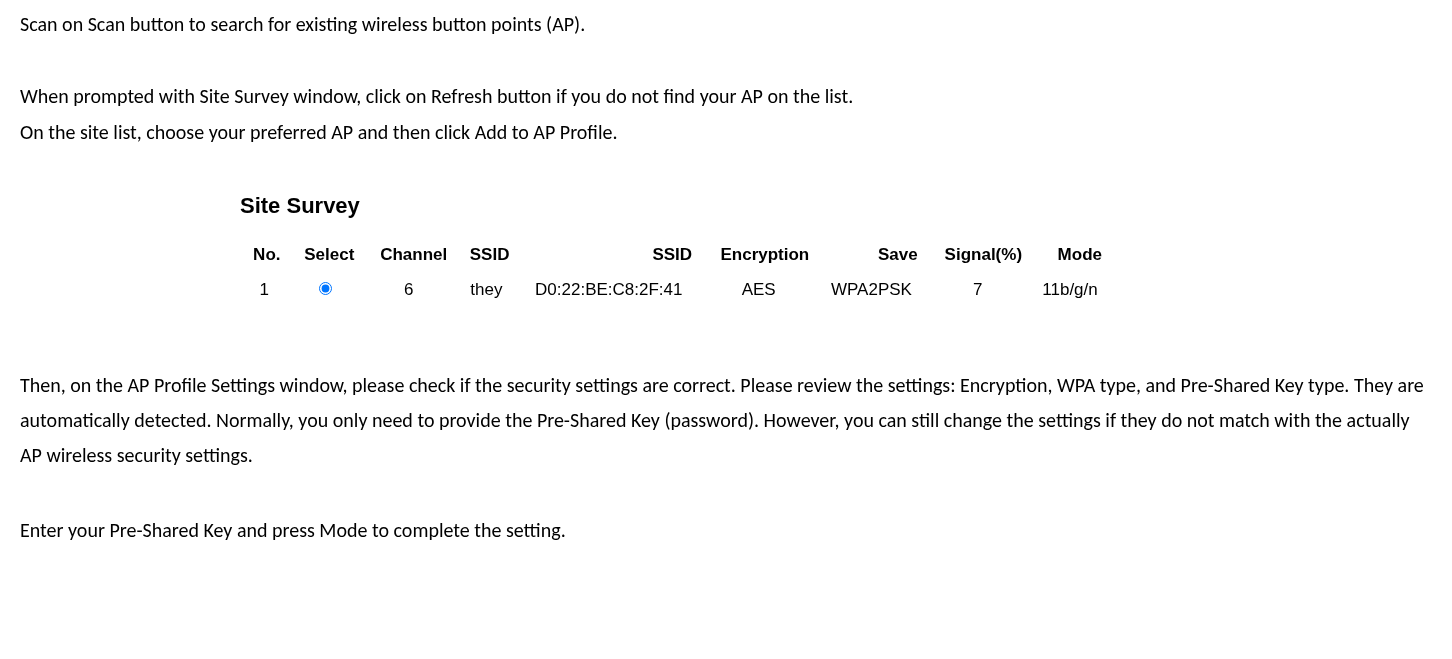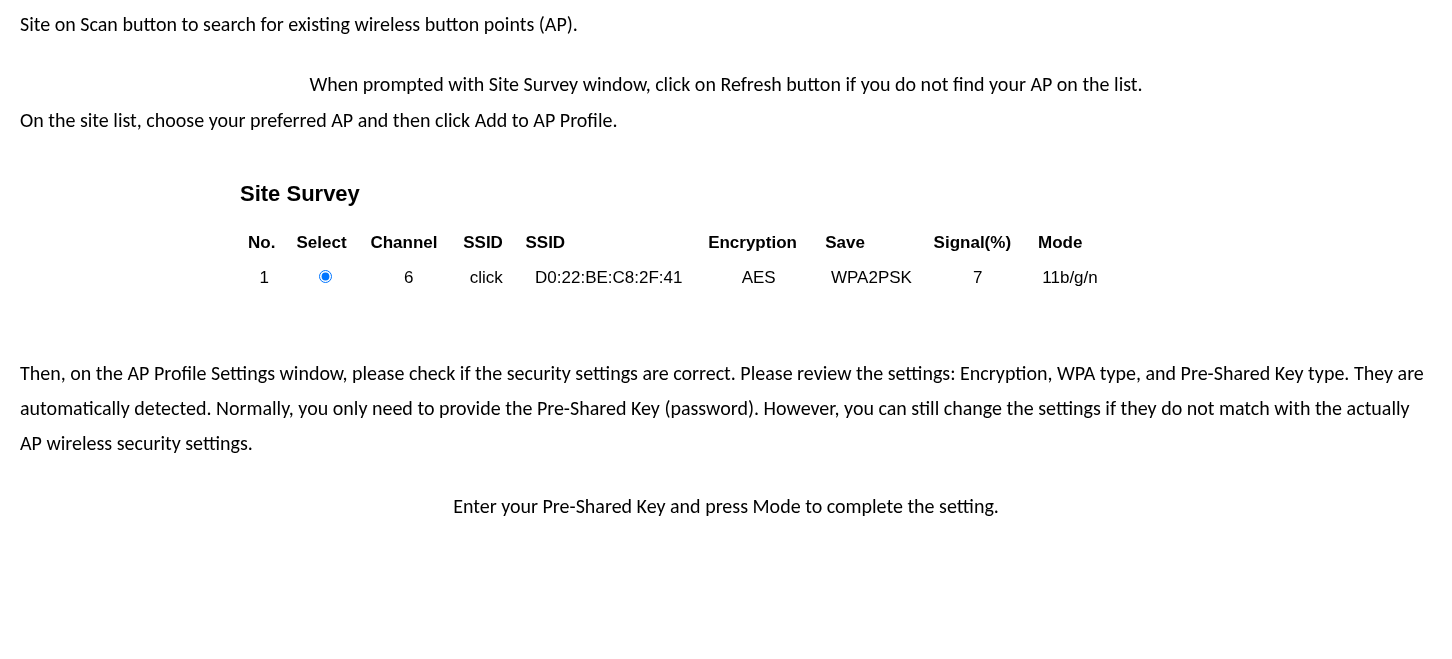--- a/index.html
+++ b/index.html
@@ -12,23 +12,22 @@
       font-size: 20px;
       color: #000;
       background: #fff;
       padding: 8px 20px;
       line-height: 1.6;
     }
     .paragraph {
       margin-bottom: 4px;
     }
     .paragraph-spaced {
-      margin-top: 28px;
+      margin-top: 40px;
       margin-bottom: 4px;
-      text-align: center;
     }
     .bold {
       font-weight: normal;
     }
     .site-survey-container {
       margin: 40px 0 60px 220px;
       width: 870px;
     }
     .site-survey-title {
       font-family: Arial, sans-serif;
@@ -36,21 +35,21 @@
       font-weight: bold;
       margin-bottom: 14px;
     }
     .survey-table {
       width: 100%;
       border-collapse: collapse;
       font-family: Arial, sans-serif;
       font-size: 17px;
     }
     .survey-table th {
-      text-align: left;
+      text-align: right;
       font-weight: bold;
       padding: 4px 8px;
       white-space: nowrap;
     }
     .survey-table td {
       text-align: center;
       padding: 4px 8px;
       white-space: nowrap;
     }
     .radio-cell input {
@@ -70,21 +69,21 @@
       margin-right: 4px;
     }
     .body-text {
       line-height: 1.75;
     }
   </style>
 </head>
 <body>
 
 <div class="paragraph">
-  <span>Site on </span><span class="bold">Scan</span><span> button to search for existing wireless button points (AP).</span>
+  <span>Scan on </span><span class="bold">Scan</span><span> button to search for existing wireless button points (AP).</span>
 </div>
 
 <div class="paragraph-spaced">
   <span>When prompted with Site Survey window, click on </span><span class="bold">Refresh</span><span> button if you do not find your AP on the list.</span>
 </div>
 
 <div class="paragraph">
   <span>On the site list, choose your preferred AP and then click </span><span class="bold">Add to AP Profile</span><span>.</span>
 </div>
 
@@ -104,21 +103,21 @@
         <th>Mode</th>
       </tr>
     </thead>
     <tbody>
       <tr>
         <td>1</td>
         <td class="radio-cell">
           <input type="radio" checked="" style="">
         </td>
         <td>6</td>
-        <td>click</td>
+        <td>they</td>
         <td>D0:22:BE:C8:2F:41</td>
         <td>AES</td>
         <td>WPA2PSK</td>
         <td>7</td>
         <td>11b/g/n</td>
       </tr>
     </tbody>
   </table>
 </div>
 

